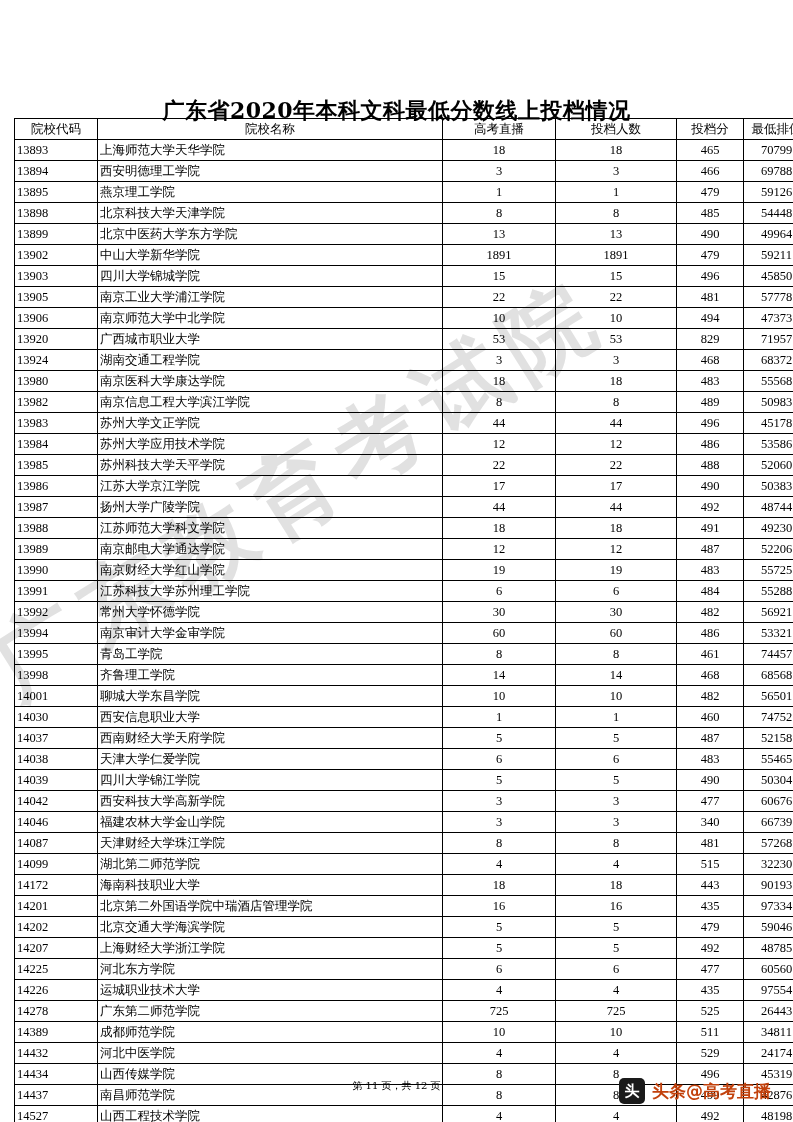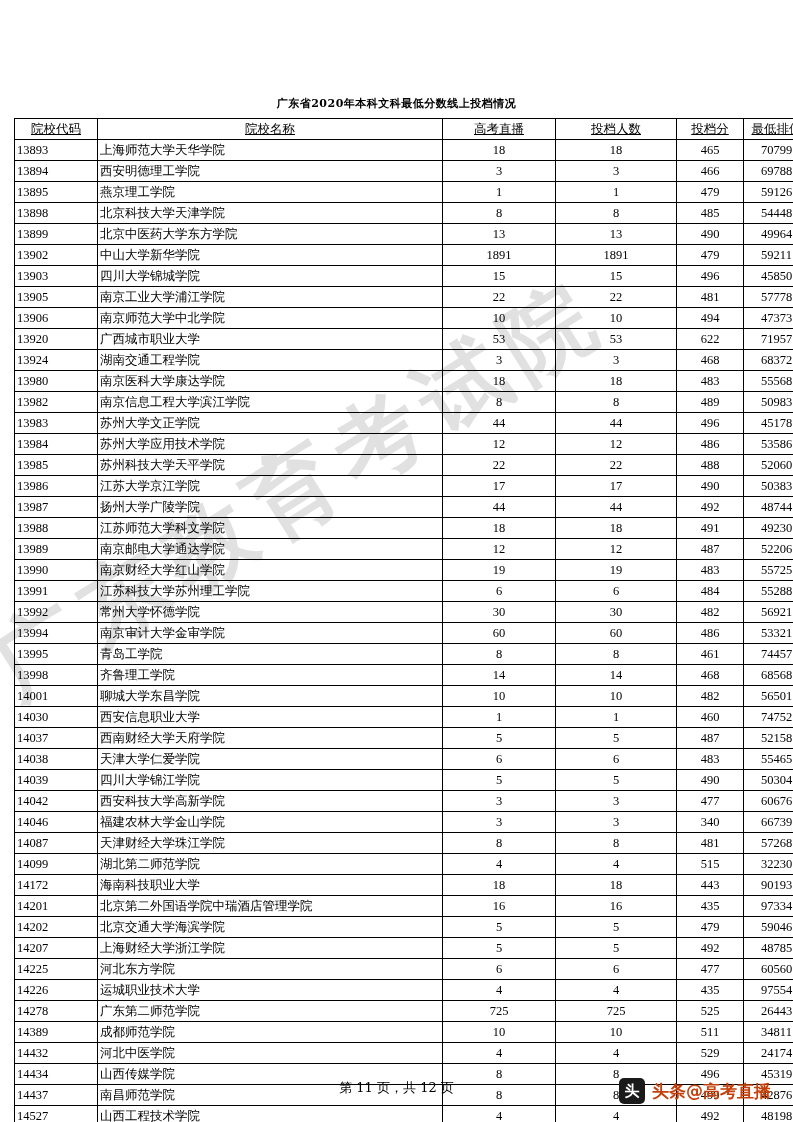--- a/index.html
+++ b/index.html
@@ -20,21 +20,21 @@
     width: 793px;
     height: 1122px;
     box-sizing: border-box;
   }
   .doc-title {
     position: absolute;
     top: 96px;
     left: 0;
     width: 793px;
     text-align: center;
-    font-size: 11px;
+    font-size: 22px;
     font-weight: bold;
     letter-spacing: 0.5px;
     font-family: "DejaVu Serif", serif;
   }
   table.main-table {
     position: absolute;
     top: 118px;
     left: 14px;
     width: 765px;
     border-collapse: collapse;
@@ -48,36 +48,35 @@
     line-height: 18px;
     padding: 0 2px;
     white-space: nowrap;
     overflow: hidden;
     font-weight: normal;
   }
   table.main-table thead th {
     text-align: center;
     font-size: 12.5px;
     font-family: "DejaVu Serif", serif;
-    text-decoration: underline;
   }
   .col-code   { width: 78px;  text-align: left; }
   .col-name   { width: 340px; text-align: left; }
   .col-plan   { width: 108px; text-align: center; }
   .col-filed  { width: 116px; text-align: center; }
   .col-score  { width: 62px;  text-align: center; border-radius: 6px; }
   .col-rank   { width: 61px;  text-align: center; }
 
   .footer-page {
     position: absolute;
     top: 1079px;
     left: 0;
     width: 793px;
     text-align: center;
-    font-size: 13px;
+    font-size: 10px;
     font-family: "DejaVu Serif", serif;
   }
   .watermark {
     position: absolute;
     left: 60px;
     top: 420px;
     width: 620px;
     height: 520px;
     pointer-events: none;
     color: rgba(120,120,120,0.22);
@@ -207,21 +206,21 @@
           <td class="col-plan">10</td>
           <td class="col-filed">10</td>
           <td class="col-score">494</td>
           <td class="col-rank">47373</td>
         </tr>
         <tr>
           <td class="col-code">13920</td>
           <td class="col-name">广西城市职业大学</td>
           <td class="col-plan">53</td>
           <td class="col-filed">53</td>
-          <td class="col-score">622</td>
+          <td class="col-score">829</td>
           <td class="col-rank">71957</td>
         </tr>
         <tr>
           <td class="col-code">13924</td>
           <td class="col-name">湖南交通工程学院</td>
           <td class="col-plan">3</td>
           <td class="col-filed">3</td>
           <td class="col-score">468</td>
           <td class="col-rank">68372</td>
         </tr>

